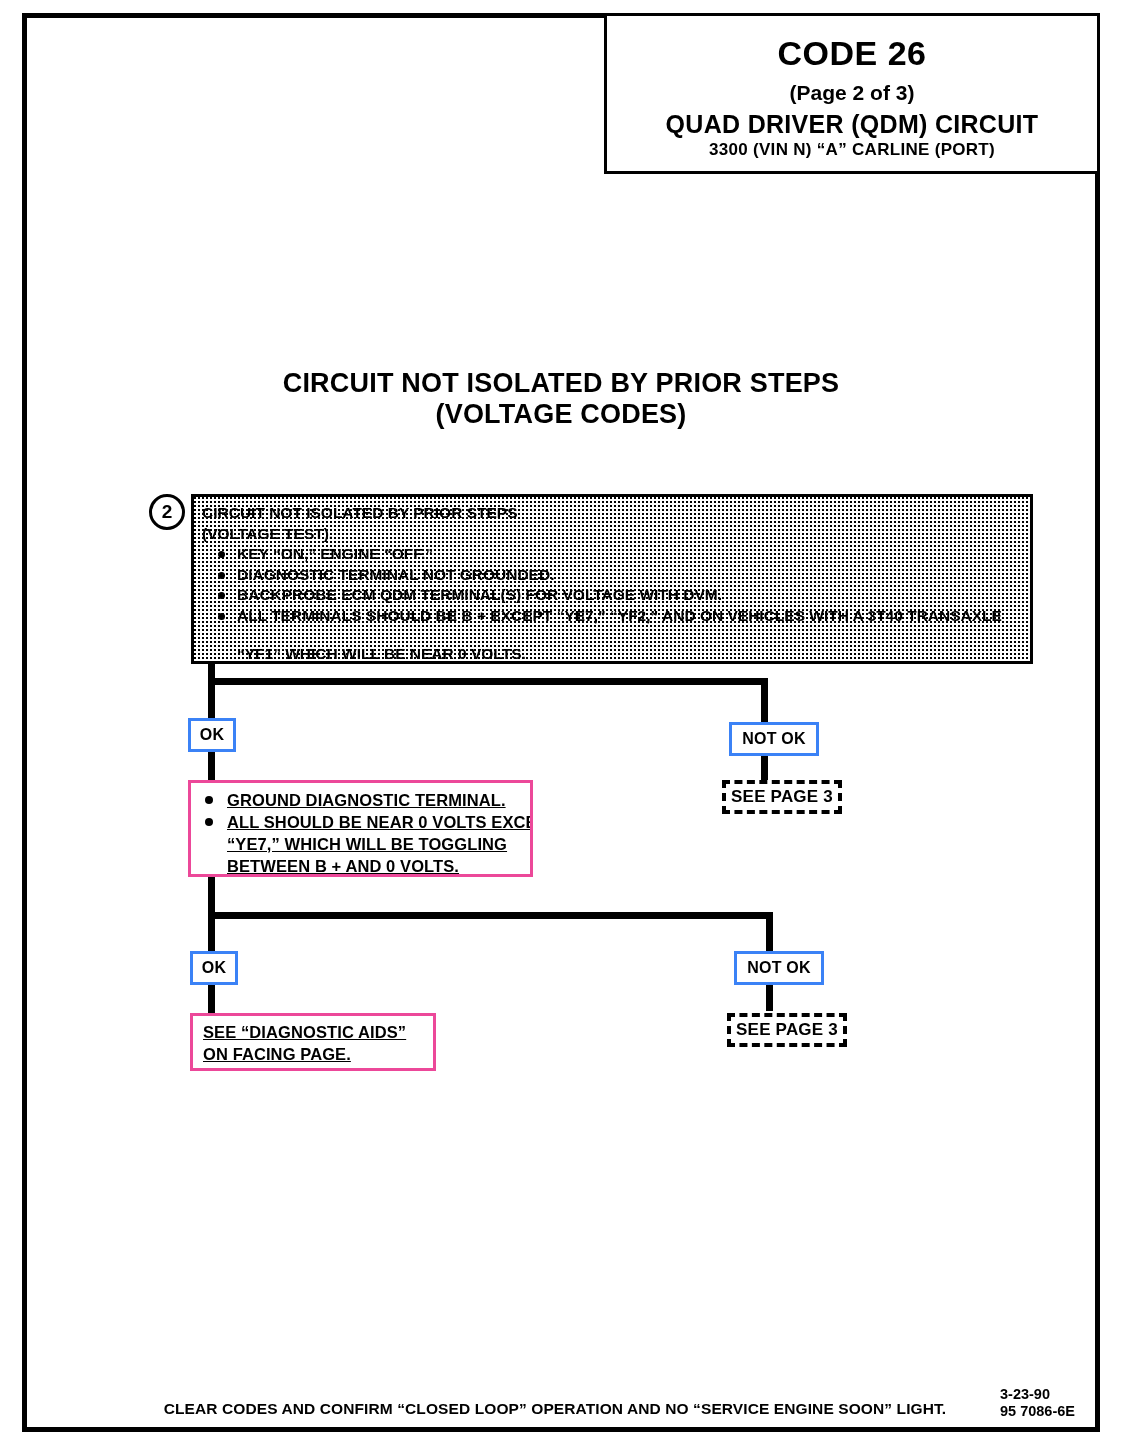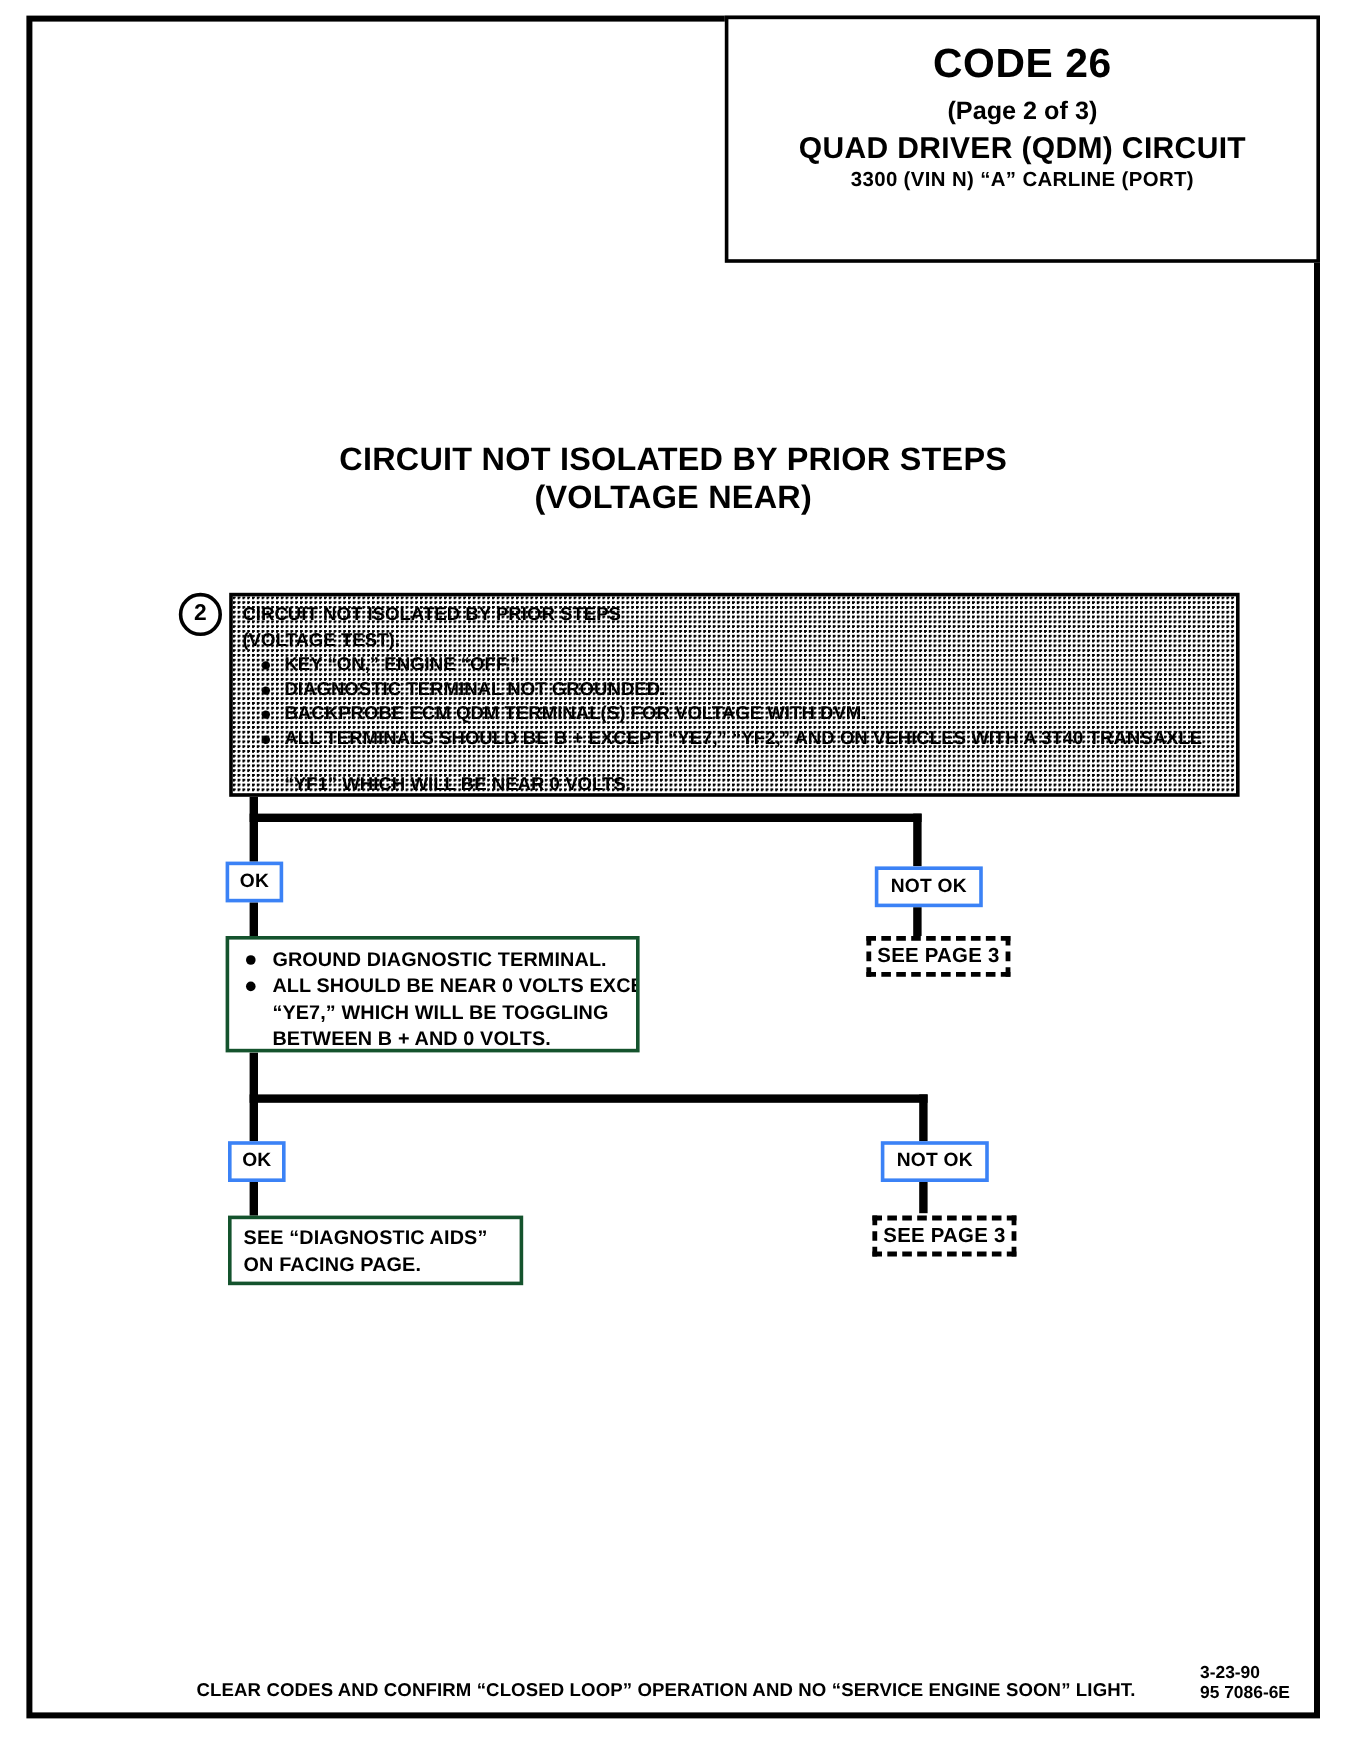--- a/index.html
+++ b/index.html
@@ -5,21 +5,21 @@
   html,body{margin:0;padding:0;background:#ffffff;}
   body{width:1136px;height:1456px;position:relative;
        font-family:"Liberation Sans","DejaVu Sans",sans-serif;
        color:#000;-webkit-font-smoothing:none;}
 
   
   #page-frame{position:absolute;left:22px;top:13px;width:1078px;height:1419px;
               border:5px solid #000;box-sizing:border-box;}
 
   
-  #header-box{position:absolute;left:604px;top:13px;width:496px;height:206px;
+  #header-box{position:absolute;left:604px;top:13px;width:496px;height:161px;
               border:3px solid #000;box-sizing:border-box;background:#fff;
               text-align:center;overflow:hidden;}
   #code-title{font-size:34px;font-weight:bold;letter-spacing:.5px;margin-top:20px;line-height:1;}
   #page-of{font-size:21px;font-weight:bold;margin-top:12px;line-height:1;}
   #sub1{font-size:25px;font-weight:bold;margin-top:8px;line-height:1.05;letter-spacing:.3px;}
   #sub2{font-size:17px;font-weight:bold;margin-top:4px;line-height:1.05;letter-spacing:.3px;}
 
   
   #main-heading{position:absolute;left:22px;top:368px;width:1078px;text-align:center;}
   #mh1{font-size:27px;font-weight:bold;letter-spacing:.2px;line-height:1.15;}
@@ -49,22 +49,22 @@
   
   .vline{position:absolute;background:#000;width:7px;}
   .hline{position:absolute;background:#000;height:7px;}
 
   
   .res-box{position:absolute;border:3px solid #3b82f6;box-sizing:border-box;background:#fff;
            display:flex;align-items:center;justify-content:center;
            font-size:16px;font-weight:bold;letter-spacing:.2px;z-index:3;}
 
   
-  .act-box{position:absolute;border:3px solid #14532d;box-sizing:border-box;background:#fff;
-           z-index:3;overflow:hidden;}
+  .act-box{position:absolute;border:3px solid #ec4899;box-sizing:border-box;background:#fff;
+           z-index:3;overflow:hidden;text-decoration:underline;}
   .al{font-size:16.5px;font-weight:bold;line-height:22px;letter-spacing:.1px;white-space:nowrap;}
   .abul{position:relative;padding-left:36px;}
   .abul:before{content:"";position:absolute;left:14px;top:7px;width:8px;height:8px;
                background:#000;border-radius:50%;}
   .acont{padding-left:36px;}
   .aplain{padding-left:10px;}
 
   
   .dash-box{position:absolute;border:4px dashed #000;box-sizing:border-box;background:#fff;
             display:flex;align-items:center;justify-content:center;
@@ -83,21 +83,21 @@
 
 <div id="header-box">
   <div id="code-title">CODE 26</div>
   <div id="page-of">(Page 2 of 3)</div>
   <div id="sub1">QUAD DRIVER (QDM) CIRCUIT</div>
   <div id="sub2">3300  (VIN N)  “A”  CARLINE  (PORT)</div>
 </div>
 
 <div id="main-heading">
   <div id="mh1">CIRCUIT NOT ISOLATED BY PRIOR STEPS</div>
-  <div id="mh2">(VOLTAGE NEAR)</div>
+  <div id="mh2">(VOLTAGE CODES)</div>
 </div>
 
 <div id="step-circle">2</div>
 
 <div id="shaded-box">
   <div id="shaded-inner">
     <div class="sl">CIRCUIT NOT ISOLATED BY PRIOR STEPS</div>
     <div class="sl">(VOLTAGE TEST).</div>
     <div class="sl sbul">KEY “ON,” ENGINE “OFF.”</div>
     <div class="sl sbul">DIAGNOSTIC TERMINAL NOT GROUNDED.</div>

